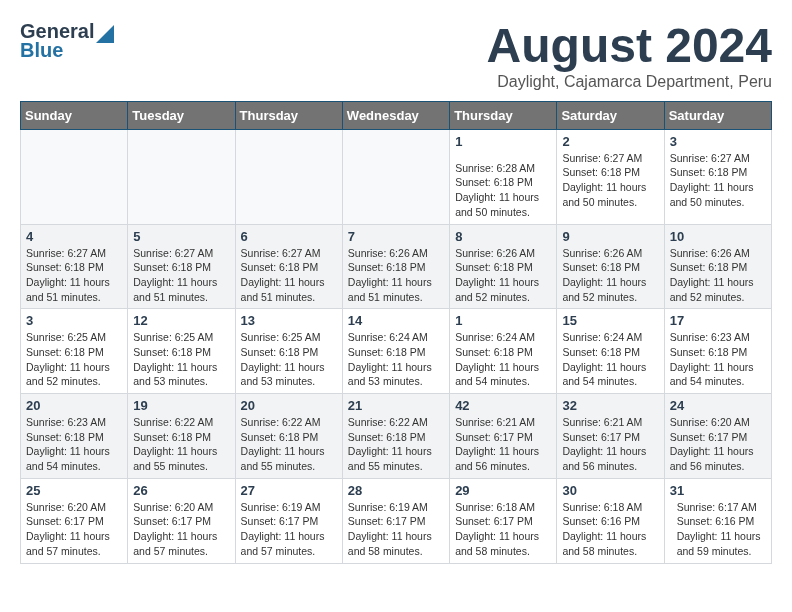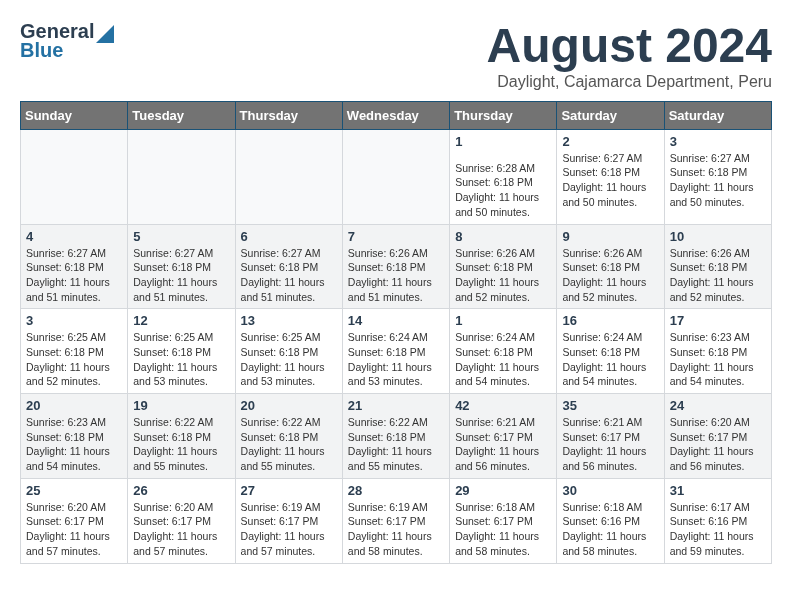--- a/index.html
+++ b/index.html
@@ -216,21 +216,21 @@
 and 53 minutes.</div>
         </td>
         <td>
           <span class="day-num">1</span>
           <div class="day-info" style="white-space: pre-line;">Sunrise: 6:24 AM
 Sunset: 6:18 PM
 Daylight: 11 hours
 and 54 minutes.</div>
         </td>
         <td>
-          <span class="day-num">16</span>
+          <span class="day-num">15</span>
           <div class="day-info" style="white-space: pre-line;">Sunrise: 6:24 AM
 Sunset: 6:18 PM
 Daylight: 11 hours
 and 54 minutes.</div>
         </td>
         <td>
           <span class="day-num">17</span>
           <div class="day-info" style="white-space: pre-line;">Sunrise: 6:23 AM
 Sunset: 6:18 PM
 Daylight: 11 hours
@@ -267,21 +267,21 @@
 and 55 minutes.</div>
         </td>
         <td class="shaded">
           <span class="day-num">42</span>
           <div class="day-info" style="white-space: pre-line;">Sunrise: 6:21 AM
 Sunset: 6:17 PM
 Daylight: 11 hours
 and 56 minutes.</div>
         </td>
         <td class="shaded">
-          <span class="day-num">35</span>
+          <span class="day-num">32</span>
           <div class="day-info" style="white-space: pre-line;">Sunrise: 6:21 AM
 Sunset: 6:17 PM
 Daylight: 11 hours
 and 56 minutes.</div>
         </td>
         <td class="shaded">
           <span class="day-num">24</span>
           <div class="day-info" style="white-space: pre-line;">Sunrise: 6:20 AM
 Sunset: 6:17 PM
 Daylight: 11 hours
@@ -326,20 +326,20 @@
         </td>
         <td>
           <span class="day-num">30</span>
           <div class="day-info" style="white-space: pre-line;">Sunrise: 6:18 AM
 Sunset: 6:16 PM
 Daylight: 11 hours
 and 58 minutes.</div>
         </td>
         <td>
           <span class="day-num">31</span>
-          <div class="day-info" style="white-space: pre-line;">Sunrise: 6:17 AM
+          <div class="day-info" style="white-space: pre-line; margin-left: 7px;">Sunrise: 6:17 AM
 Sunset: 6:16 PM
 Daylight: 11 hours
 and 59 minutes.</div>
         </td>
       </tr>
     </tbody>
 </table>
 
 </body></html>

